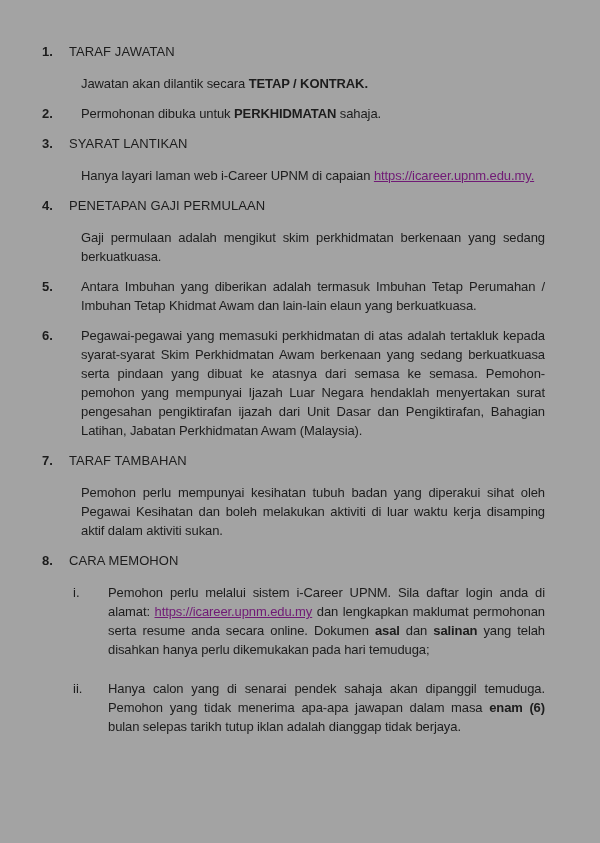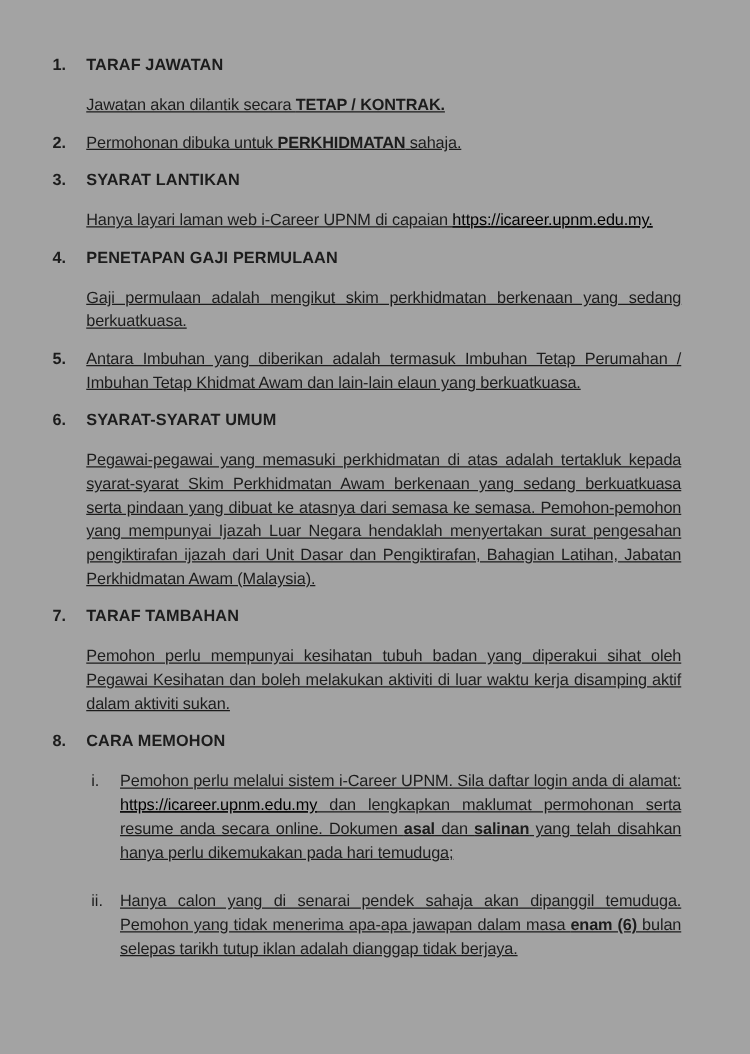--- a/index.html
+++ b/index.html
@@ -25,47 +25,46 @@
   }
   .num {
     font-weight: bold;
     font-size: 13px;
     line-height: 19px;
   }
   .content { min-width: 0; }
   .heading {
     margin: 0 0 13px 0;
     font-size: 13px;
-    font-weight: bold;
+    font-weight: normal;
     line-height: 19px;
     text-align: justify;
     letter-spacing: 0.1px;
   }
   .para {
-    margin: 0 0 11px 0;
+    margin: 0 0 11px 12px;
     font-size: 13px;
     line-height: 19px;
     text-align: justify;
     letter-spacing: -0.1px;
-    text-decoration: underline;
   }
   .para .b { font-weight: bold; }
   .subitem {
     display: grid;
     grid-template-columns: 23px 1fr;
     margin: 0 0 0 4px;
   }
   .subitem .marker {
     font-size: 13px;
     line-height: 19px;
   }
   .subitem .para { margin-bottom: 20px; }
   .subitem:last-child .para { margin-bottom: 0; }
   a.doclink {
-    color: #000000;
+    color: #701a75;
     text-decoration: underline;
     cursor: pointer;
   }
 </style>
 </head>
 <body>
 
 <div class="page">
 
   <section class="sec">
@@ -102,21 +101,20 @@
   <section class="sec">
     <div class="num">5.</div>
     <div class="content">
       <p class="para"><span>Antara Imbuhan yang diberikan adalah termasuk Imbuhan Tetap Perumahan / Imbuhan Tetap Khidmat Awam dan lain-lain elaun yang berkuatkuasa.</span></p>
     </div>
   </section>
 
   <section class="sec">
     <div class="num">6.</div>
     <div class="content">
-      <h2 class="heading">SYARAT-SYARAT UMUM</h2>
       <p class="para"><span>Pegawai-pegawai yang memasuki perkhidmatan di atas adalah tertakluk kepada syarat-syarat Skim Perkhidmatan Awam berkenaan yang sedang berkuatkuasa serta pindaan yang dibuat ke atasnya dari semasa ke semasa. Pemohon-pemohon yang mempunyai Ijazah Luar Negara hendaklah menyertakan surat pengesahan pengiktirafan ijazah dari Unit Dasar dan Pengiktirafan, Bahagian Latihan, Jabatan Perkhidmatan Awam (Malaysia).</span></p>
     </div>
   </section>
 
   <section class="sec">
     <div class="num">7.</div>
     <div class="content">
       <h2 class="heading">TARAF TAMBAHAN</h2>
       <p class="para"><span>Pemohon perlu mempunyai kesihatan tubuh badan yang diperakui sihat oleh Pegawai Kesihatan dan boleh melakukan aktiviti di luar waktu kerja disamping aktif dalam aktiviti sukan.</span></p>
     </div>

